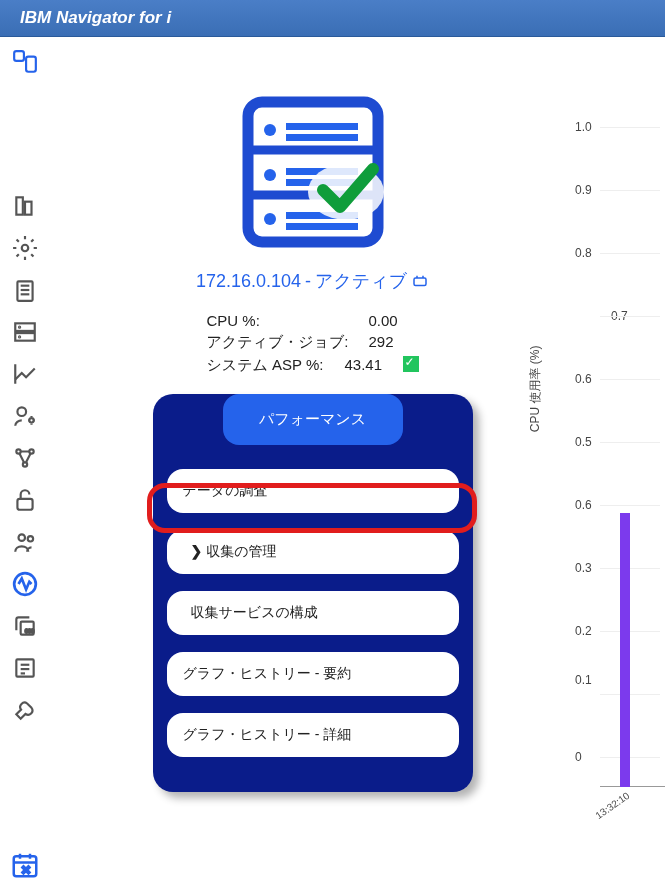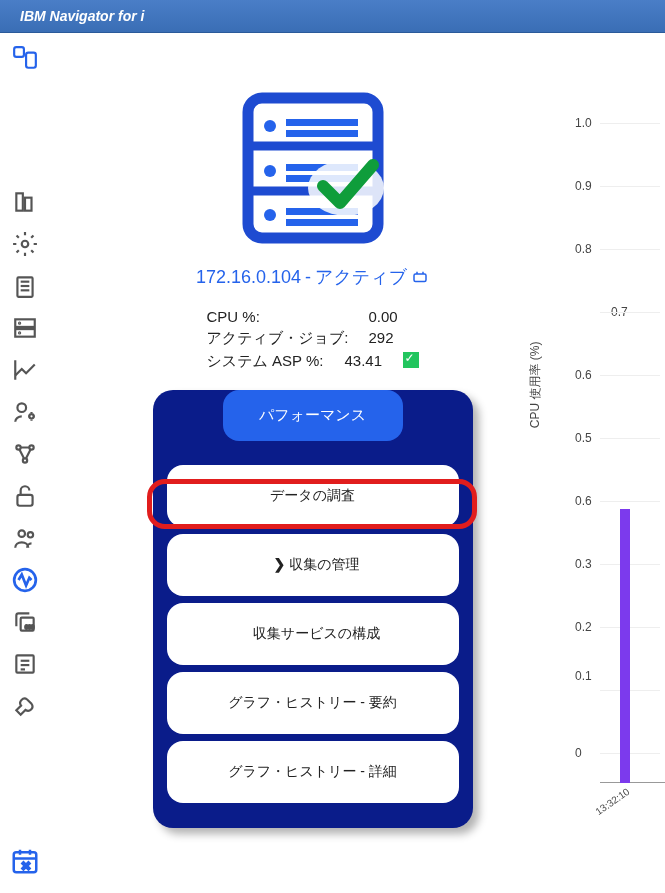--- a/index.html
+++ b/index.html
@@ -2,21 +2,21 @@
 <html><head>
 <meta charset="utf-8">
 <style>
 * { box-sizing: border-box; margin: 0; padding: 0; }
 body { font-family: Arial, sans-serif; width: 665px; height: 893px; overflow: hidden; background: #fff; }
 
 .title-bar {
   background: linear-gradient(to bottom, #4a7ec7 0%, #3a6eb5 100%);
   color: #fff;
   padding: 8px 20px;
-  font-size: 14px;
+  font-size: 17px;
   font-weight: bold;
   font-style: italic;
   border-bottom: 1px solid #2a5a9a;
 }
 
 .container { display: flex; height: calc(100% - 40px); }
 
 .sidebar {
   width: 50px;
   background: #fff;
@@ -104,26 +104,25 @@
   border-radius: 16px;
   padding: 16px 0;
   margin: -10px auto 24px auto;
   width: 180px;
   font-size: 15px;
 }
 
 .perf-item {
   background: #fff;
   border-radius: 16px;
-  padding: 22px 16px;
-  margin: 7px 0;
+  padding: 13px 16px;
+  margin: 17px 0;
   font-size: 14px;
   color: #222;
   cursor: pointer;
-  text-align: center;
 }
 
 .perf-item-indent { padding-left: 24px; }
 .perf-chevron { font-weight: bold; margin-right: 4px; }
 
 .highlight-box {
   position: absolute;
   border: 5px solid #e11d1d;
   border-radius: 18px;
   width: 330px;

